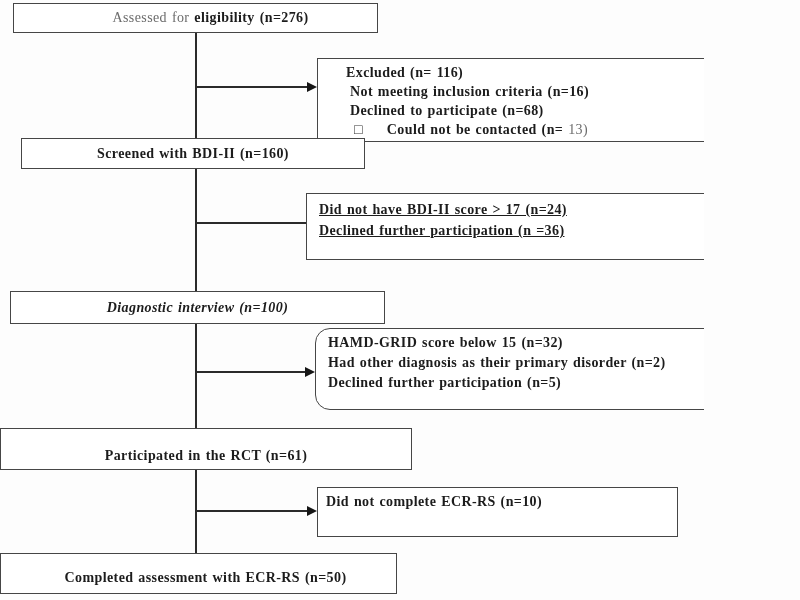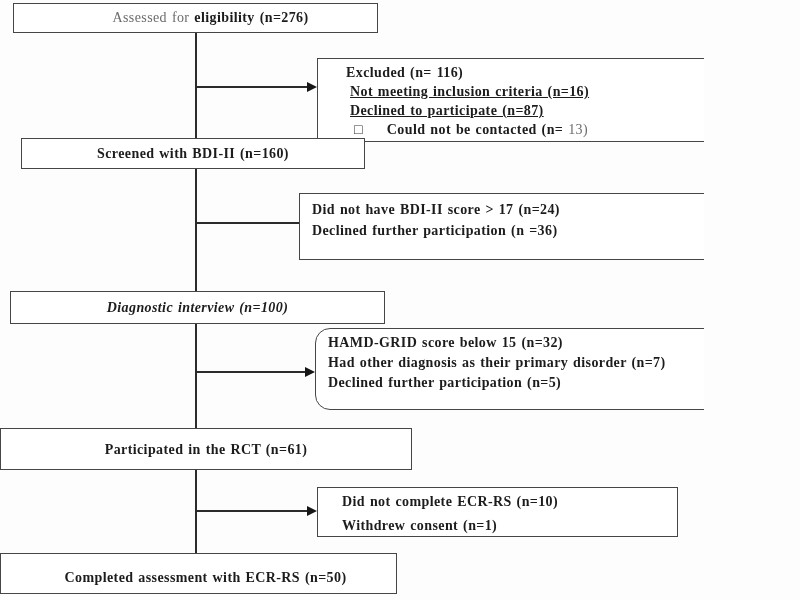--- a/index.html
+++ b/index.html
@@ -38,28 +38,28 @@
     background: #ffffff; border: 1px solid #464646;
     color: #1c1c1c; font-weight: bold; font-size: 14px;
     letter-spacing: 0.4px; word-spacing: 1px;
   }
   .main { text-align: center; }
   .light { font-weight: normal; color: #6b6b6b; }
   .b { font-weight: bold; }
   #box-assessed   { left: 13px;  top: 3px;   width: 365px; height: 30px; line-height: 28px; text-indent: 30px; }
   #box-screened   { left: 21px;  top: 138px; width: 344px; height: 31px; line-height: 29px; text-align: center; }
   #box-diagnostic { left: 10px;  top: 291px; width: 375px; height: 33px; line-height: 31px; font-style: italic; }
-  #box-rct        { left: 0;     top: 428px; width: 412px; height: 42px; padding-top: 13px; }
+  #box-rct        { left: 0;     top: 428px; width: 412px; height: 42px; padding-top: 19px; }
   #box-completed  { left: 0;     top: 553px; width: 397px; height: 41px; padding-top: 16px; text-indent: 14px; }
   #sidebox-excluded { left: 317px; top: 193px; }
   #sidebox-excluded  { left: 317px; top: 43px;  width: 448px; height: 84px; padding: 4px 0 0 28px; line-height: 19px; margin-top: 15px; }
-  #sidebox-bdi       { left: 299px; top: 193px; width: 478px; height: 67px; padding: 5px 0 0 12px; line-height: 21px; }
+  #sidebox-bdi       { left: 306px; top: 193px; width: 478px; height: 67px; padding: 5px 0 0 12px; line-height: 21px; text-decoration: underline; }
   #sidebox-hamd      { left: 315px; top: 328px; width: 468px; height: 82px; padding: 4px 0 0 12px; line-height: 20px; border-radius: 15px; }
-  #sidebox-ecr       { left: 317px; top: 487px; width: 361px; height: 50px; padding: 2px 0 0 24px; line-height: 24px; }
-  .indent1 { margin-left: 4px; text-decoration: underline; }
+  #sidebox-ecr       { left: 317px; top: 487px; width: 361px; height: 50px; padding: 2px 0 0 8px; line-height: 24px; }
+  .indent1 { margin-left: 4px; }
   .bullet {
     display: inline-block; margin-left: 8px; margin-right: 24px;
     font-weight: normal; color: #333333;
   }
 </style>
 </head>
 <body>
 
 <div class="canvas">
 
@@ -82,51 +82,50 @@
     <span class="head"></span>
   </div>
 
   <div class="box main" id="box-assessed">
     <span class="light">Assessed for </span><span class="b">eligibility (n=276)</span>
   </div>
 
   <div class="box side" id="sidebox-excluded">
     <div class="line">Excluded (n= 116)</div>
     <div class="line indent1">Not meeting inclusion criteria (n=16)</div>
-    <div class="line indent1">Declined to participate (n=87)</div>
+    <div class="line indent1">Declined to participate (n=68)</div>
     <div class="line">
       <span class="bullet">□</span><span class="b">Could not be contacted (n=</span><span class="light"> 13)</span>
     </div>
   </div>
 
   <div class="box main" id="box-screened">
     <span class="b">Screened with BDI-II (n=160)</span>
   </div>
 
   <div class="box side" id="sidebox-bdi">
     <div class="line">Did not have BDI-II score &gt; 17 (n=24)</div>
     <div class="line">Declined further participation (n =36)</div>
   </div>
 
   <div class="box main" id="box-diagnostic">
     <span class="b">Diagnostic interview (n=100)</span>
   </div>
 
   <div class="box side" id="sidebox-hamd">
     <div class="line">HAMD-GRID score below 15 (n=32)</div>
-    <div class="line">Had other diagnosis as their primary disorder (n=7)</div>
+    <div class="line">Had other diagnosis as their primary disorder (n=2)</div>
     <div class="line">Declined further participation (n=5)</div>
   </div>
 
   <div class="box main" id="box-rct">
     <span class="b">Participated in the RCT (n=61)</span>
   </div>
 
   <div class="box side" id="sidebox-ecr">
     <div class="line">Did not complete ECR-RS (n=10)</div>
-    <div class="line">Withdrew consent (n=1)</div>
   </div>
 
   <div class="box main" id="box-completed">
     <span class="b">Completed assessment with ECR-RS (n=50)</span>
   </div>
 
 </div>
 
 </body></html>

